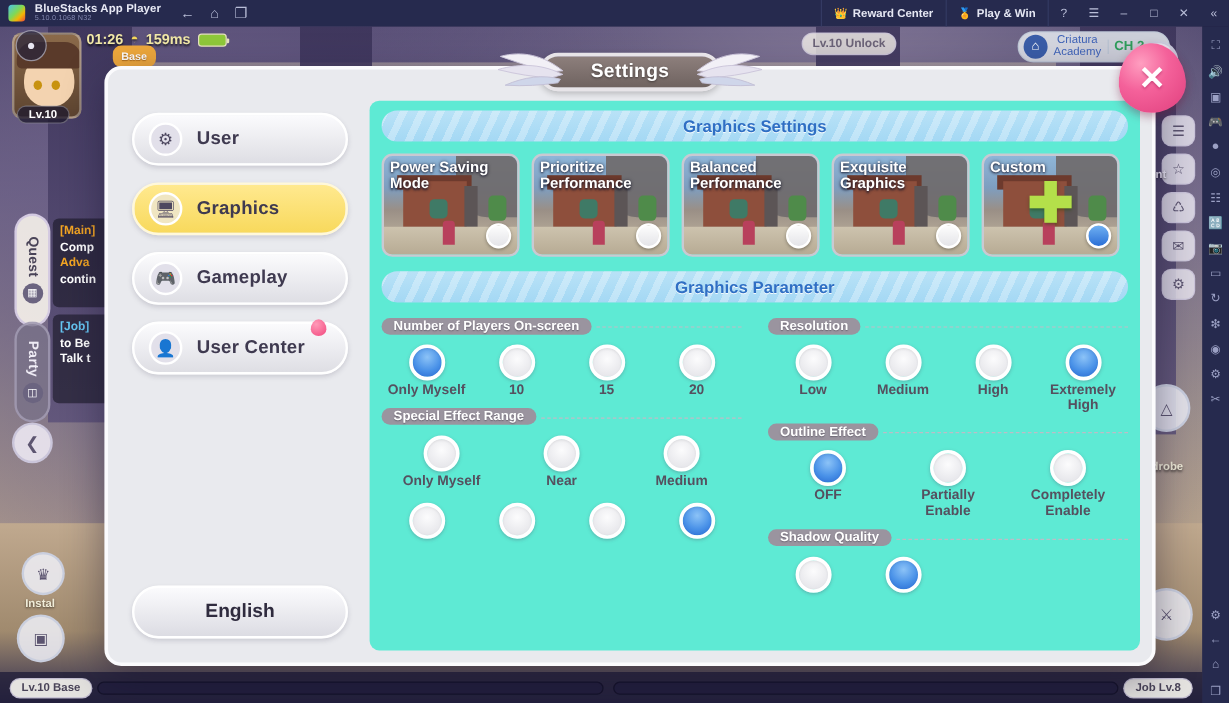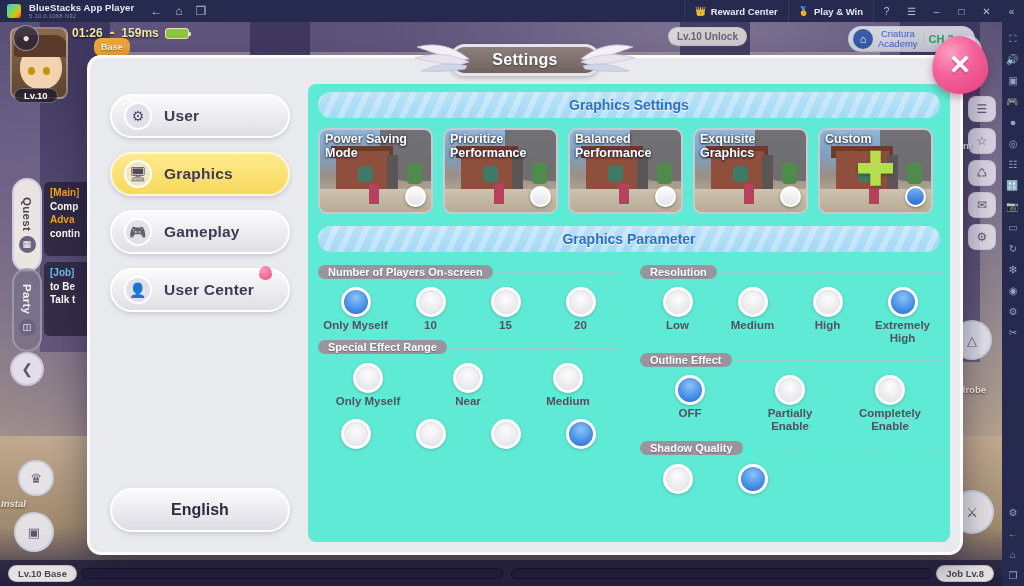--- a/index.html
+++ b/index.html
@@ -439,21 +439,21 @@
   <div class="hud-sq" style="right:28px; top:96px; width:28px;height:26px;">☰</div>
   <div class="hud-sq" style="right:28px; top:128px; width:28px;height:26px;">☆</div>
   <div class="hud-sq" style="right:28px; top:160px; width:28px;height:26px;">♺</div>
   <div class="hud-sq" style="right:28px; top:192px; width:28px;height:26px;">✉</div>
   <div class="hud-sq" style="right:28px; top:224px; width:28px;height:26px;">⚙</div>
   <div class="hud-circle" style="right:32px; top:320px; width:40px;height:40px;">△</div>
   <div class="hud-circle" style="right:30px; top:490px; width:44px;height:44px;">⚔</div>
   <div class="hud-circle" style="left:18px; top:460px; width:36px;height:36px;">♛</div>
   <div class="hud-circle" style="left:14px; top:512px; width:40px;height:40px;">▣</div>
   <div class="right-txt" style="right:38px; top:384px;text-align:right;">ardrobe</div>
-  <div class="right-txt" style="left:1px; top:498px;font-style:italic;">Instal</div>
+  <div class="right-txt" style="left:21px; top:498px;">Instal</div>
   <div class="right-txt" style="right:52px; top:140px; color:#e6e2f0;">Advancement</div>
 
   <div class="bottom-bar">
     <span class="lv-chip">Lv.10  Base</span>
     <span class="xp-track">
       <span class="xp-fill xp-base" id="baseXp" style="width: 45%;"></span>
     </span>
     <span class="xp-track">
       <span class="xp-fill xp-job" id="jobXp" style="width: 100%;"></span>
     </span>

